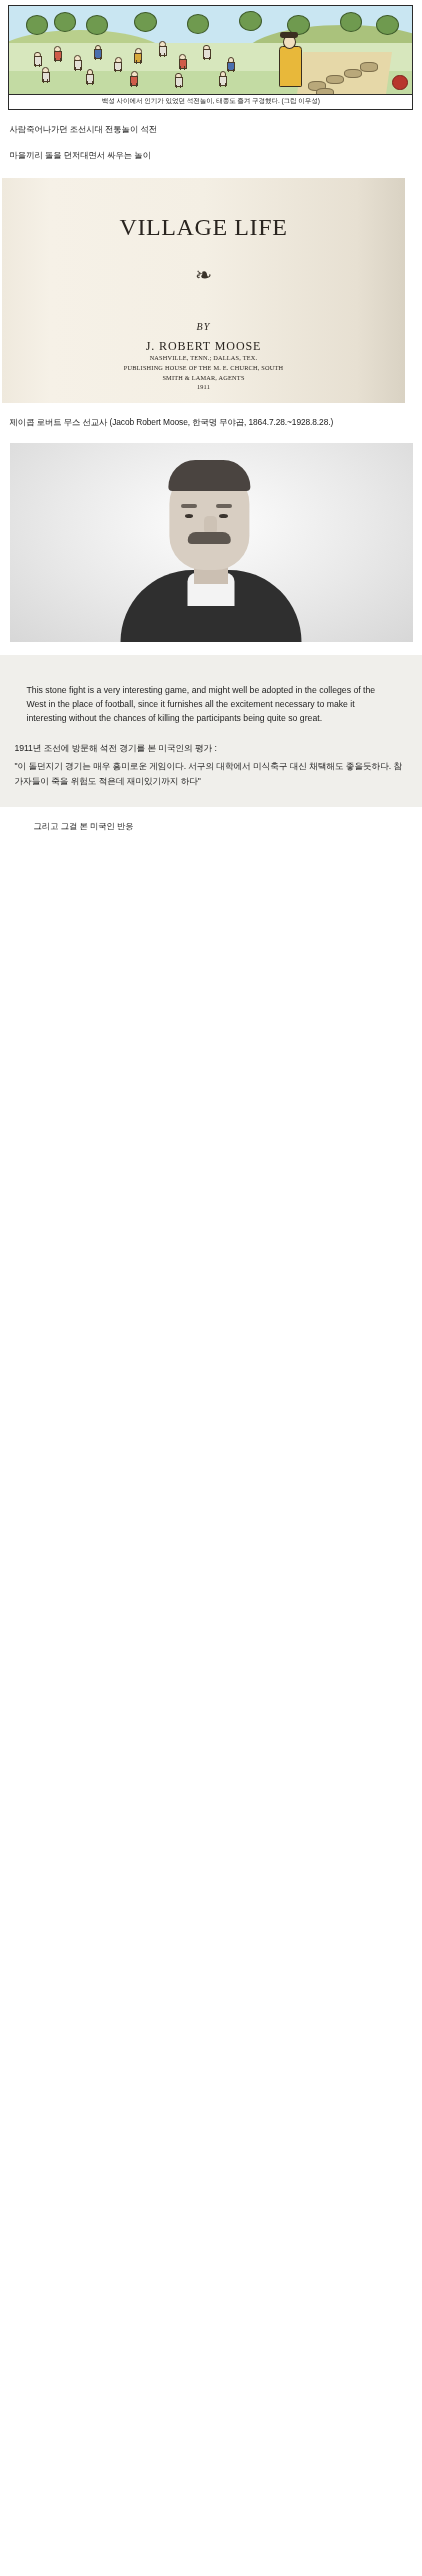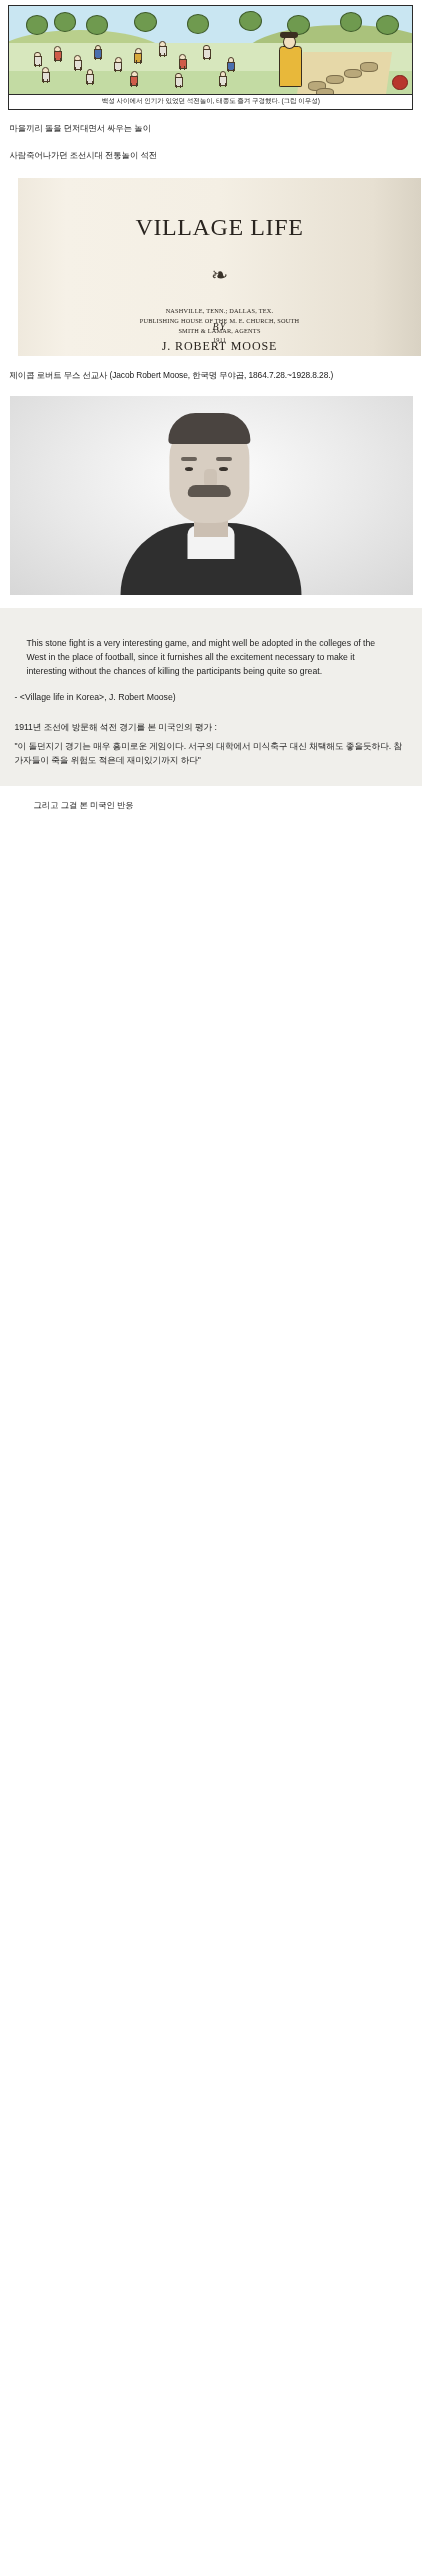--- a/index.html
+++ b/index.html
@@ -149,23 +149,23 @@
   }
   .para.tight { padding-top: 12px; }
 
   
   .book-wrap {
     padding: 15.7px 0 0 0;
     display: block;
   }
   .book {
     position: relative;
-    margin: 0 18px;
+    margin: 0 2px;
     width: 403px;
-    height: 178px;
+    height: 225px;
     background: linear-gradient(90deg,#efe9dd 0%, #f6f1e7 12%, #f4efe4 50%, #e7e0d2 88%, #d9d2c3 100%);
     box-sizing: border-box;
     overflow: hidden;
   }
   .book-inner {
     position: absolute;
     left: 72px; right: 72px; top: 0; bottom: 0;
     text-align: center;
     font-family: "Liberation Serif", serif;
     color: #2a2520;
@@ -426,22 +426,22 @@
       <div class="big-figure">
         <span class="brobe"></span>
         <span class="bhead"></span>
         <span class="bhat"></span>
       </div>
       <div class="ill-seal"></div>
     </div>
     <div class="caption-bar">백성 사이에서 인기가 있었던 석전놀이, 태종도 즐겨 구경했다. (그림 이우성)</div>
   </div>
 
+  <p class="para">사람죽어나가던 조선시대 전통놀이 석전</p>
   <p class="para tight">마을끼리 돌을 던저대면서 싸우는 놀이</p>
-  <p class="para">사람죽어나가던 조선시대 전통놀이 석전</p>
 
   <div class="book-wrap">
     <div class="book">
       <div class="book-inner">
         <div class="book-title">
           <div>VILLAGE LIFE</div>
         </div>
         <div class="book-orn">❧</div>
         <div class="book-by">BY</div>
         <div class="book-author">J. ROBERT MOOSE</div>
@@ -469,21 +469,20 @@
       <div class="brow r"></div>
       <div class="eye l"></div>
       <div class="eye r"></div>
       <div class="nose"></div>
       <div class="mustache"></div>
     </div>
   </div>
 
   <div class="quote-block">
     <p class="quote-en">This stone fight is a very interesting game, and might well be adopted in the colleges of the West in the place of football, since it furnishes all the excitement necessary to make it interesting without the chances of killing the participants being quite so great.</p>
-    <p class="quote-src">- &lt;Village life in Korea&gt;, J. Robert Moose)</p>
     <p class="quote-intro">1911년 조선에 방문해 석전 경기를 본 미국인의 평가 :</p>
     <p class="quote-kr">"이 돌던지기 경기는 매우 흥미로운 게임이다. 서구의 대학에서 미식축구 대신 채택해도 좋을듯하다. 참가자들이 죽을 위험도 적은데 재미있기까지 하다"</p>
   </div>
 
   <div class="bottom-area">
     <p class="para">그리고 그걸 본 미국인 반응</p>
   </div>
 
 </div>
 

